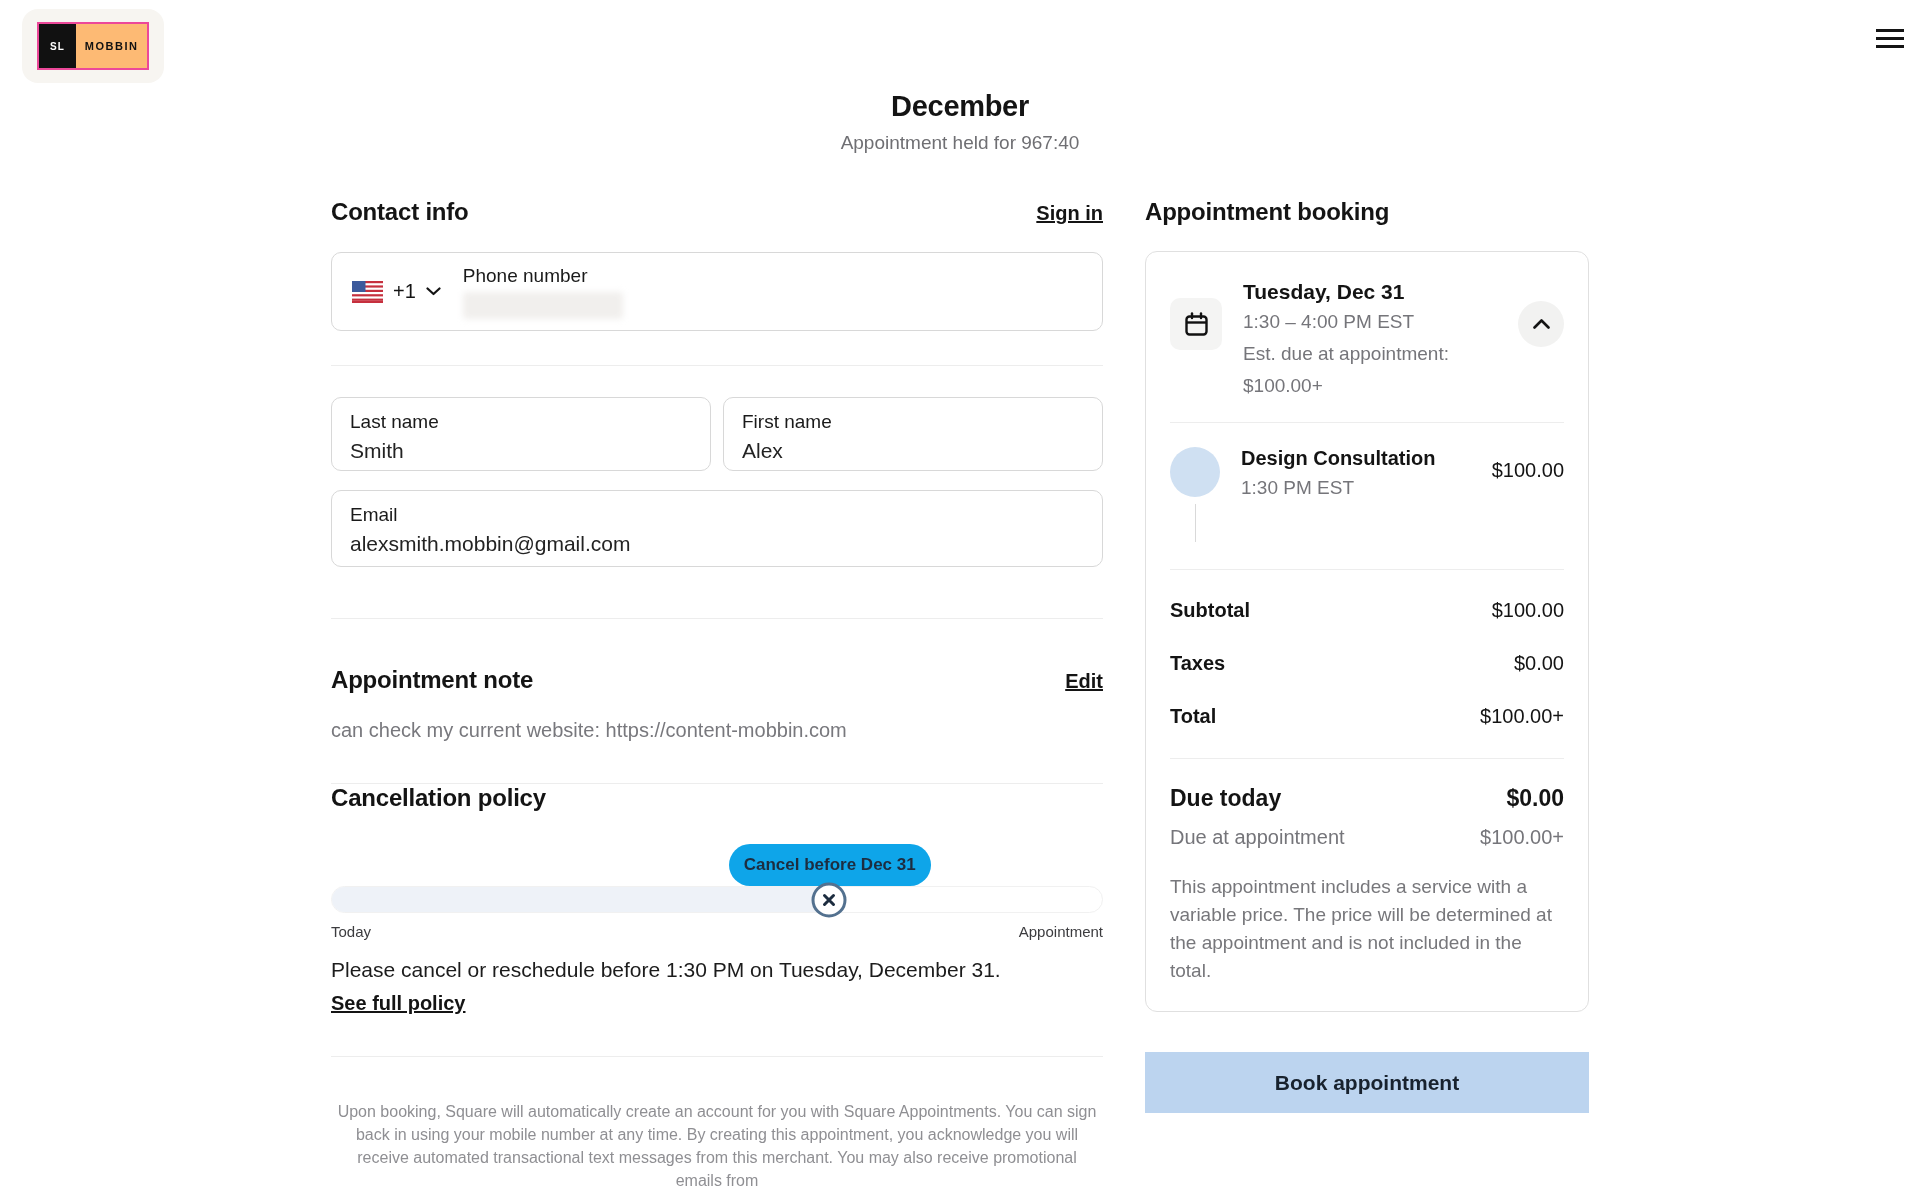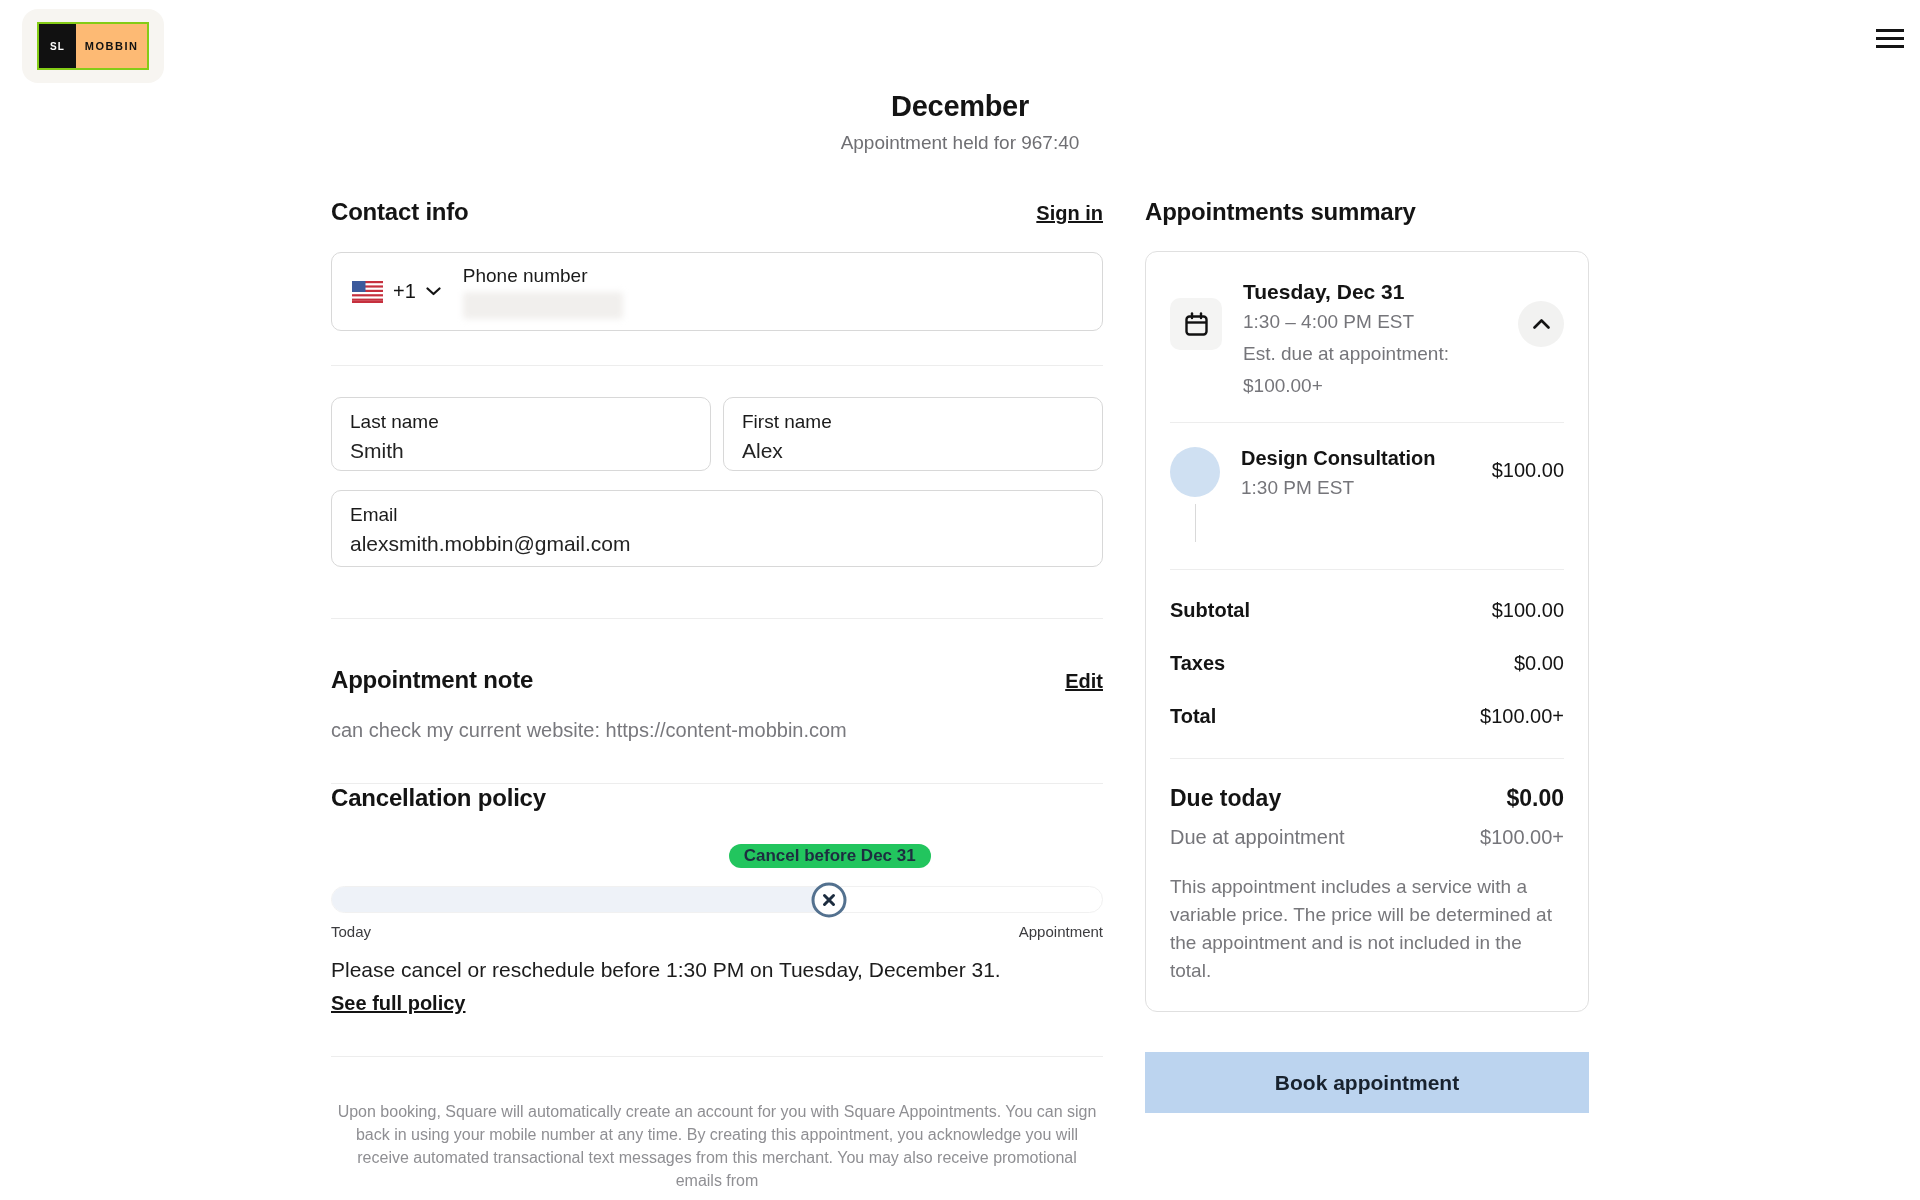--- a/index.html
+++ b/index.html
@@ -2,21 +2,21 @@
 <html><head>
 <meta charset="utf-8">
 <style>
   * { margin: 0; padding: 0; box-sizing: border-box; }
   html, body { width: 1920px; height: 1200px; overflow: hidden; background: #ffffff;
     font-family: "Liberation Sans", "DejaVu Sans", sans-serif; color: #141414; }
 
   
   .logo-sticker { position: absolute; top: 9px; left: 22px; background: #f7f5f1;
     border-radius: 16px; padding: 13px 15px; }
-  .logo-box { display: flex; align-items: stretch; border: 2px solid #84cc16; background: #fff; }
+  .logo-box { display: flex; align-items: stretch; border: 2px solid #ec4899; background: #fff; }
   .logo-sl { background: #111; color: #fff; font-size: 10px; font-weight: 700;
     letter-spacing: 1px; padding: 5px 11px; display: flex; align-items: center; }
   .logo-mobbin { background: #fdba74; color: #111; font-size: 11px; font-weight: 800;
     letter-spacing: 1.5px; padding: 16px 9px; display: flex; align-items: center; }
   .hamburger { position: absolute; top: 29px; right: 16px; width: 28px; cursor: pointer; }
   .hamburger .bar { height: 3px; background: #141414; margin-bottom: 5px; }
   .hamburger .bar:last-child { margin-bottom: 0; }
 
   
   .title-wrap { padding-top: 90px; text-align: center; }
@@ -53,22 +53,22 @@
 
   
   .note-head { margin-top: 47px; }
   .note-text { margin-top: 25px; font-size: 20px; color: #78787d; }
   .div-after-note { margin: 41px 0 0; }
 
   
   .cancel-head { }
   .cancel-viz { position: relative; margin-top: 14px; padding-top: 60px; }
   .cancel-badge { position: absolute; top: 18px; left: 64.6%; transform: translateX(-50%);
-    background: #22c55e; color: #1d2d40; font-size: 17px; font-weight: 700;
-    padding: 2px 15px; border-radius: 999px; white-space: nowrap; }
+    background: #0ea5e9; color: #1d2d40; font-size: 17px; font-weight: 700;
+    padding: 11px 15px; border-radius: 999px; white-space: nowrap; }
   .cancel-bar { position: relative; height: 27px; border-radius: 14px; background: #ffffff;
     border: 1px solid #f1f1f1; }
   .cancel-bar-fill { width: 64.6%; height: 100%; background: #eef2f8; border-radius: 13px 0 0 13px; }
   .cancel-x { position: absolute; left: 64.6%; top: 50%; transform: translate(-50%,-50%);
     width: 35px; height: 35px; background: #fff; border: 3px solid #53718f; border-radius: 50%;
     display: flex; align-items: center; justify-content: center; cursor: pointer; }
   .bar-labels { display: flex; justify-content: space-between; margin-top: 10px;
     font-size: 15px; color: #3c3c3f; }
   .cancel-message { margin-top: 18px; font-size: 21px; color: #1c1c1c; }
   .cancel-link { display: inline-block; margin-top: 10px; }
@@ -213,21 +213,21 @@
 
     <div class="cancel-message">Please cancel or reschedule before 1:30 PM on Tuesday, December 31.</div>
     <a class="text-link cancel-link">See full policy</a>
 
     <hr class="divider div-after-cancel">
 
     <div class="legal">Upon booking, Square will automatically create an account for you with Square Appointments. You can sign back in using your mobile number at any time. By creating this appointment, you acknowledge you will receive automated transactional text messages from this merchant. You may also receive promotional emails from</div>
   </div>
 
   <div class="col-right">
-    <h2>Appointments summary</h2>
+    <h2>Appointment booking</h2>
 
     <div class="summary-card">
       <div class="sum-header">
         <div class="cal-tile">
           <svg width="27" height="27" viewBox="0 0 27 27">
             <rect x="3.5" y="5.5" width="20" height="18" rx="3" fill="none" stroke="#111" stroke-width="2.4"></rect>
             <line x1="3.5" y1="11.5" x2="23.5" y2="11.5" stroke="#111" stroke-width="2.4"></line>
             <line x1="9" y1="2.5" x2="9" y2="7" stroke="#111" stroke-width="2.4" stroke-linecap="round"></line>
             <line x1="18" y1="2.5" x2="18" y2="7" stroke="#111" stroke-width="2.4" stroke-linecap="round"></line>
           </svg>

